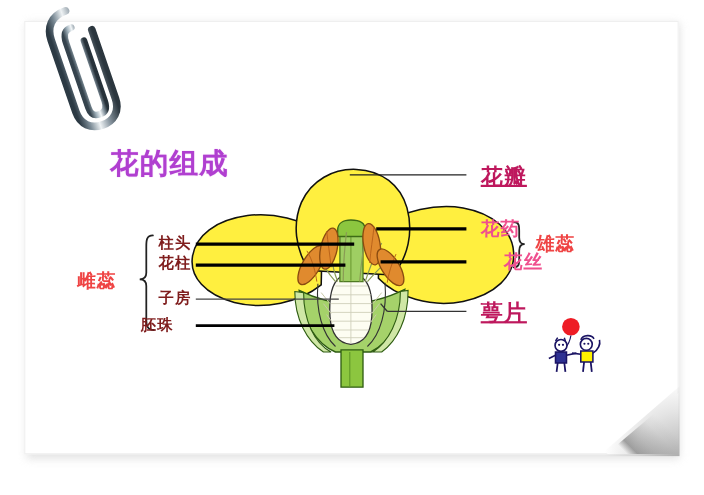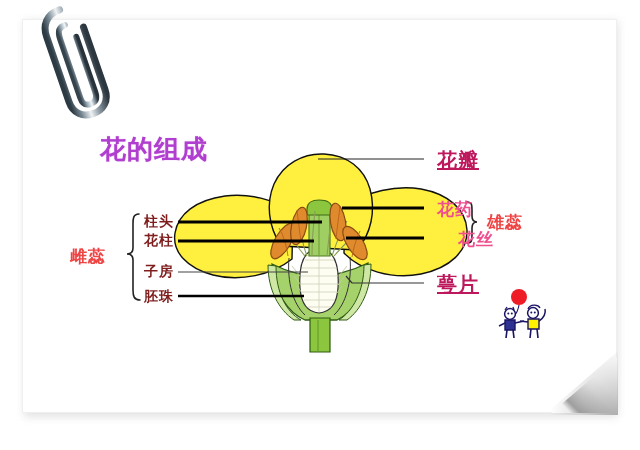--- a/index.html
+++ b/index.html
@@ -283,21 +283,21 @@
              C 472 240 472 243 467 243" fill="none" stroke="#222222" stroke-width="1.6" stroke-linecap="round"></path>
   </svg>
 
   <div class="lbl title" style="left:100px; top:136px;">花的组成</div>
 
   <div class="lbl lbl-purple" style="left:70px; top:248px;">雌蕊</div>
 
   <div class="lbl lbl-pink" style="left:144px; top:214px;">柱头</div>
   <div class="lbl lbl-pink" style="left:144px; top:234px;font-family:Liberation Mono, monospace;">花柱</div>
   <div class="lbl lbl-pink" style="left:144px; top:264px;">子房</div>
-  <div class="lbl lbl-pink" style="left:144px; top:289px;">胚珠</div>
+  <div class="lbl lbl-pink" style="left:128px; top:289px;">胚珠</div>
 
   <div class="lbl lbl-purple-sm" style="left:437px; top:150px;">花瓣</div>
   <div class="lbl lbl-pink2" style="left:437px; top:201px;">花药</div>
   <div class="lbl lbl-pink2" style="left:458px; top:231px;">花丝</div>
   <div class="lbl lbl-purple-sm" style="left:437px; top:274px;">萼片</div>
 
   <div class="lbl lbl-purple" style="left:487px; top:214px;">雄蕊</div>
 
   <svg class="figures" viewBox="0 0 62 52">
 

